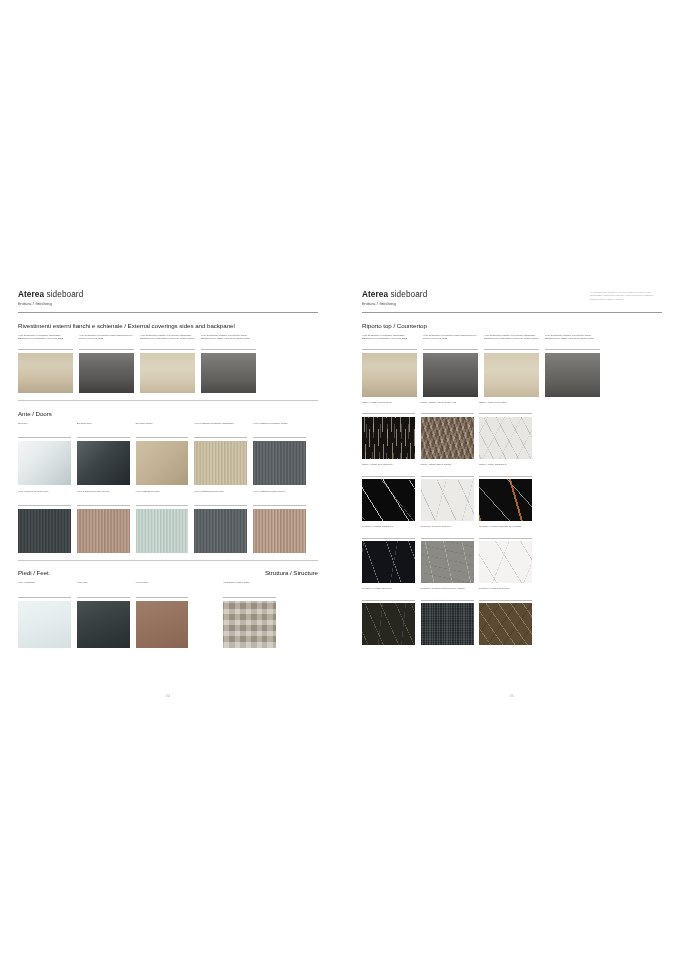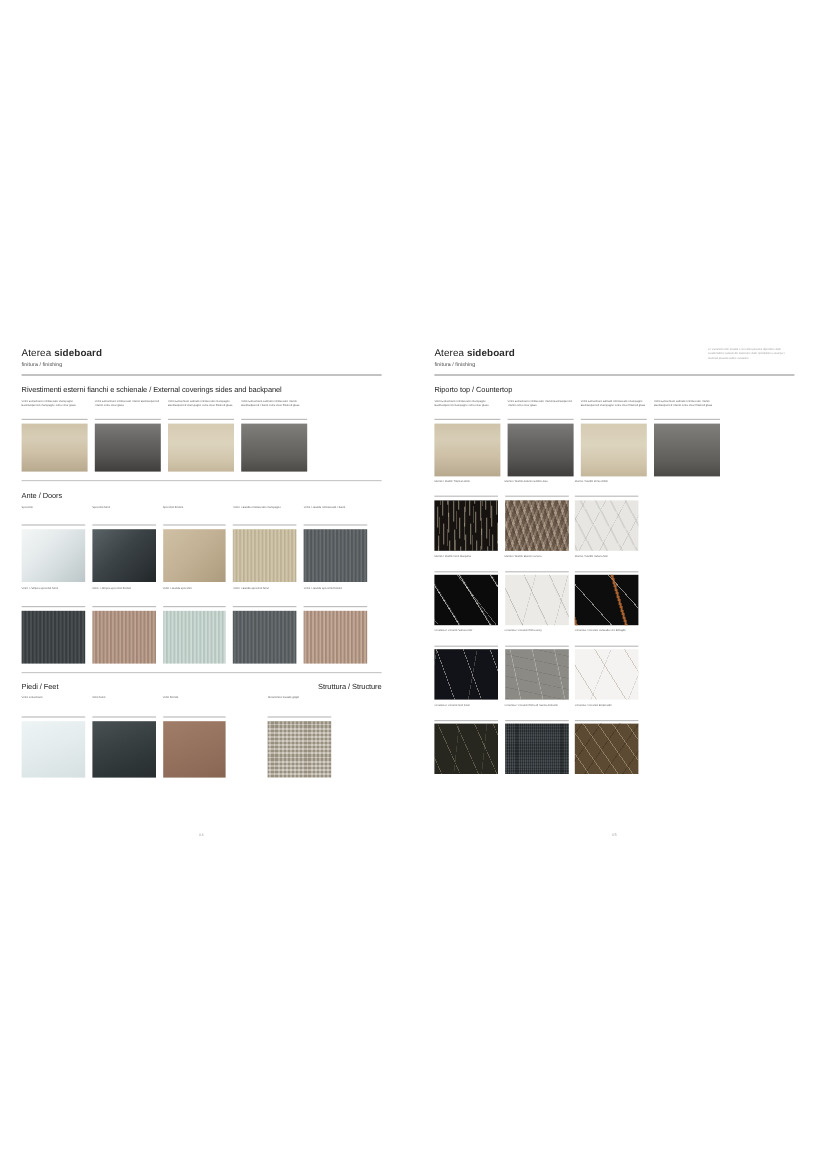--- a/index.html
+++ b/index.html
@@ -11,22 +11,22 @@
   }
   .spread { position: relative; width: 678px; height: 959px; background: #ffffff; }
 
   .page { position: absolute; top: 290px; height: 390px; background: #fff; }
   .page-left  { left: 18px;  width: 300px; }
   .page-right { left: 362px; width: 300px; }
 
   
   .pg-header { position: relative; }
   .title { font-size: 8.2px; letter-spacing: .1px; color: #1a1a1a; line-height: 1.15; }
-  .title b { font-weight: 400; }
-  .title span.light { font-weight: 700; color: #2b2b2b; text-align: right; }
+  .title b { font-weight: 700; }
+  .title span.light { font-weight: 400; color: #2b2b2b; text-align: right; }
   .subtitle { font-size: 4.4px; color: #4a4a4a; margin-top: 1.4px; letter-spacing: .05px; }
   .rule { height: 1px; background: #9a9a9a; margin-top: 6px; }
 
   .disclaimer {
     position: absolute; right: 0; top: 1px; width: 72px;
     font-size: 2.2px; line-height: 1.5; color: #9d9d9d; text-align: left;
   }
 
   
   .section { margin-top: 9px; }

